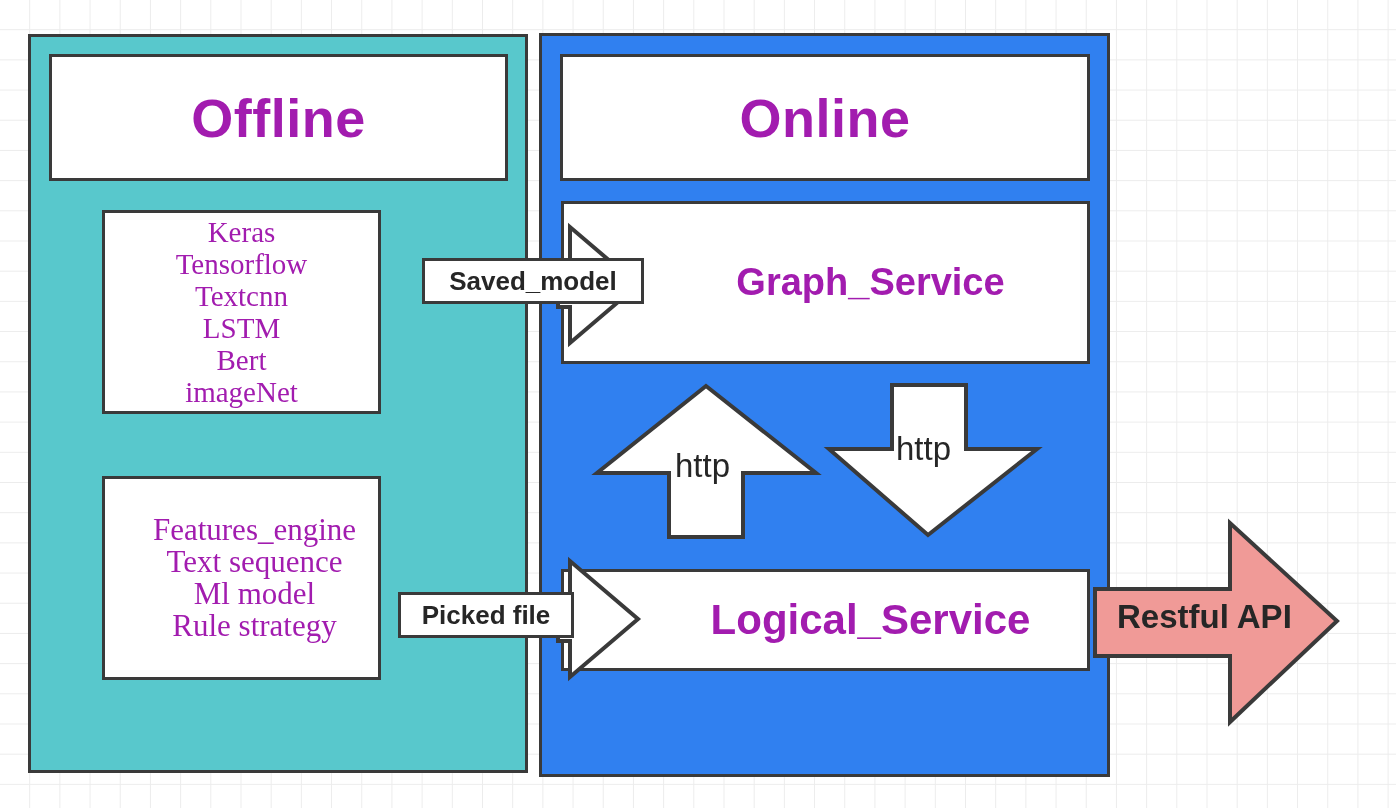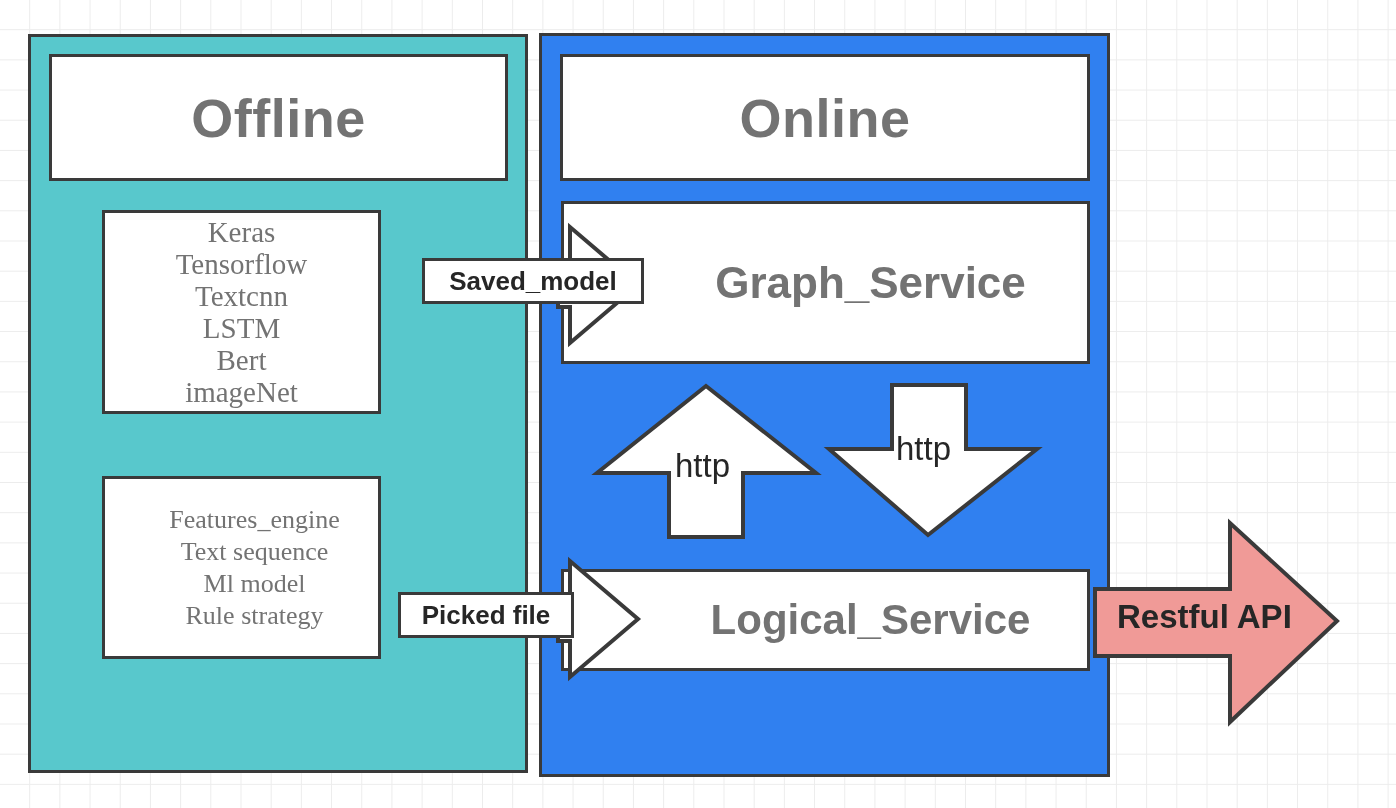--- a/index.html
+++ b/index.html
@@ -48,21 +48,21 @@
   .wbox {
     position: absolute;
     background: #ffffff;
     border: 3px solid #3a3a3a;
     box-sizing: border-box;
     display: flex;
     flex-direction: column;
     align-items: center;
     justify-content: center;
     text-align: center;
-    color: #737373;
+    color: #a21caf;
   }
   #offline-title {
     left: 49px;
     top: 54px;
     width: 459px;
     height: 127px;
     font-size: 54px;
     font-weight: bold;
     letter-spacing: 0.5px;
   }
@@ -80,33 +80,33 @@
     top: 210px;
     width: 279px;
     height: 204px;
     font-size: 29px;
     line-height: 32px;
   }
   #features-box {
     left: 102px;
     top: 476px;
     width: 279px;
-    height: 183px;
-    font-size: 26px;
+    height: 204px;
+    font-size: 31px;
     line-height: 32px;
     padding-left: 26px;
   }
   .list-line { display: block; white-space: nowrap; font-family: Liberation Serif, serif; }
 
   #graph-service {
     left: 561px;
     top: 201px;
     width: 529px;
     height: 163px;
-    font-size: 44px;
+    font-size: 38px;
     font-weight: bold;
     padding-left: 90px;
     box-sizing: border-box;
   }
   #logical-service {
     left: 561px;
     top: 545px;
     width: 529px;
     height: 102px;
     font-size: 42px;

